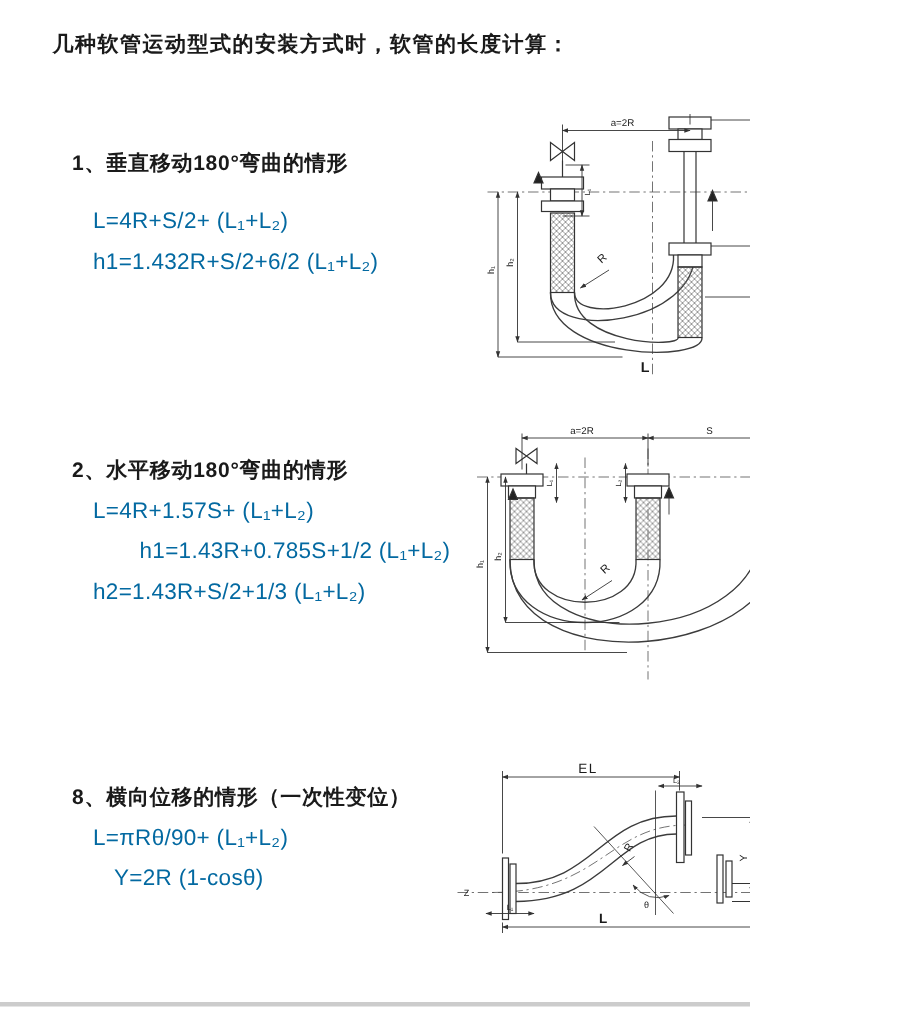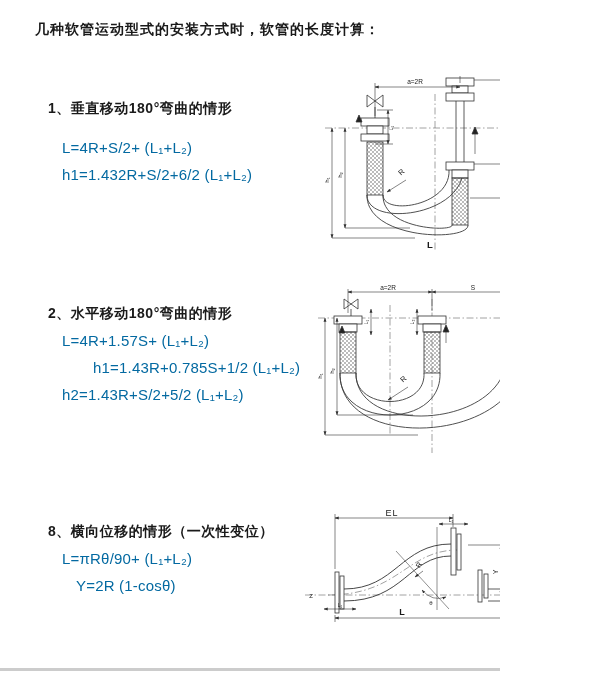--- a/index.html
+++ b/index.html
@@ -19,21 +19,21 @@
 
   <div class="title">几种软管运动型式的安装方式时，软管的长度计算：</div>
 
   <div class="heading" style="left:48px;top:100px;">1、垂直移动180°弯曲的情形</div>
   <div class="formula" style="left:62px;top:139px;">L=4R+S/2+ (L₁+L₂)</div>
   <div class="formula" style="left:62px;top:166px;">h1=1.432R+S/2+6/2 (L₁+L₂)</div>
 
   <div class="heading" style="left:48px;top:305px;">2、水平移动180°弯曲的情形</div>
   <div class="formula" style="left:62px;top:332px;">L=4R+1.57S+ (L₁+L₂)</div>
   <div class="formula" style="left:62px;top:359px;margin-left:31px;">h1=1.43R+0.785S+1/2 (L₁+L₂)</div>
-  <div class="formula" style="left:62px;top:386px;">h2=1.43R+S/2+5/2 (L₁+L₂)</div>
+  <div class="formula" style="left:62px;top:386px;">h2=1.43R+S/2+1/3 (L₁+L₂)</div>
 
   <div class="heading" style="left:48px;top:523px;">8、横向位移的情形（一次性变位）</div>
   <div class="formula" style="left:62px;top:550px;">L=πRθ/90+ (L₁+L₂)</div>
   <div class="formula" style="left:76px;top:577px;">Y=2R (1-cosθ)</div>
 
   <svg class="diag" style="left:315px;top:70px;" width="215" height="190" viewBox="0 0 215 190">
     <defs>
       <marker id="a1" viewBox="0 0 10 10" refX="9" refY="5" markerWidth="7" markerHeight="7" orient="auto-start-reverse">
         <path d="M0,1.5 L10,5 L0,8.5 z" fill="#333"></path>
       </marker>

